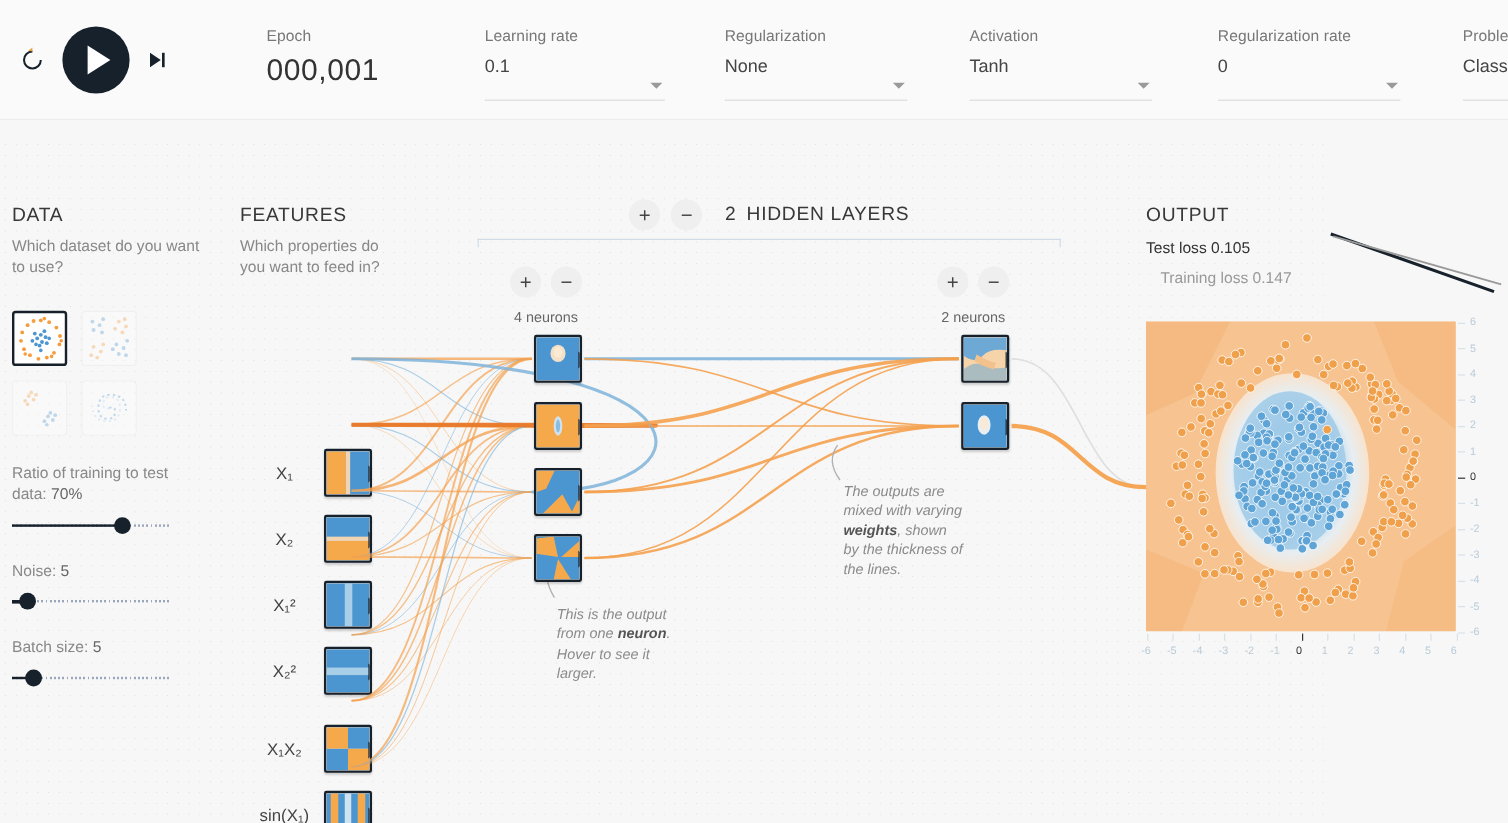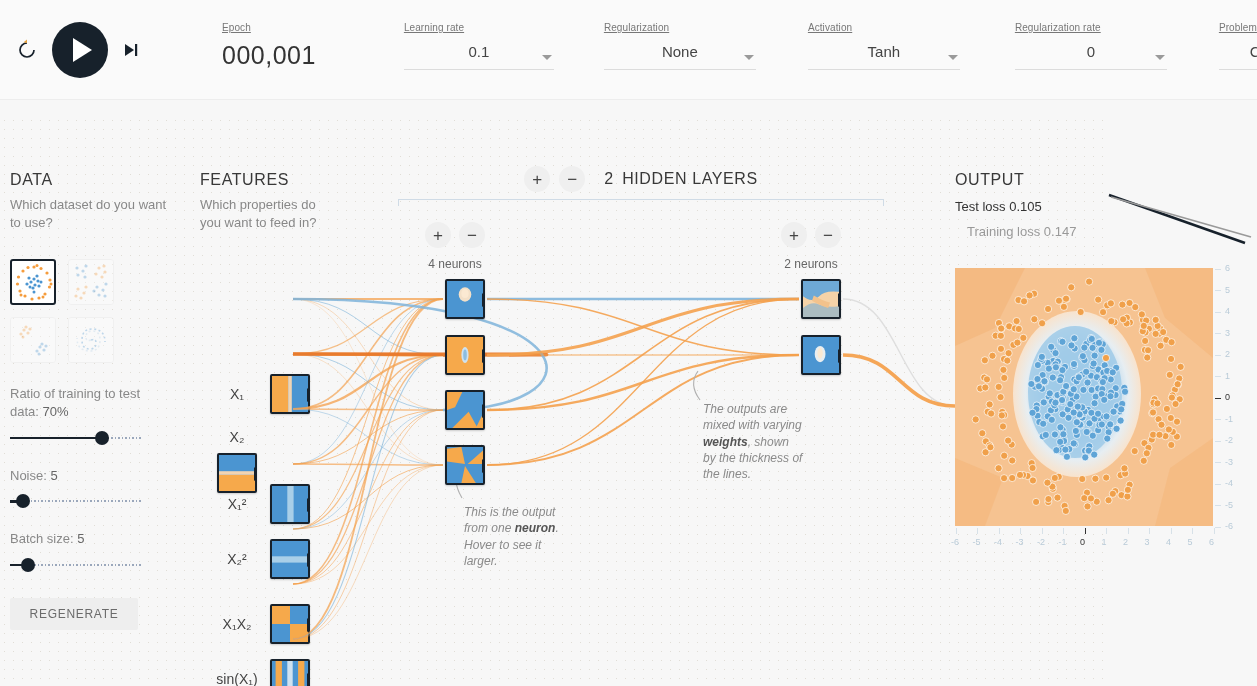--- a/index.html
+++ b/index.html
@@ -40,33 +40,32 @@
     border-bottom: 12px solid transparent;
   }
   .step-btn {
     width: 22px; height: 22px; cursor: pointer;
     display: flex; align-items: center; justify-content: center;
     color: #17212b;
   }
 
   .tb-field { padding-top: 22px; }
   .tb-label {
-    font-size: 10px; color: #777; letter-spacing: .1px;
-    margin-bottom: 10px; white-space: nowrap; text-decoration: underline;
+    font-size: 13px; color: #777; letter-spacing: .1px;
+    margin-bottom: 10px; white-space: nowrap;
   }
   .tb-value {
     font-size: 25px; color: #333; font-weight: 400;
     letter-spacing: .5px; line-height: 1;
   }
   .tb-select {
     position: relative;
     border-bottom: 1px solid #dcdcdc;
-    padding-bottom: 8px;
+    padding-bottom: 18px;
     cursor: pointer;
-    text-align: center;
   }
   .tb-select-text { font-size: 15px; color: #444; }
   .tb-caret {
     position: absolute; right: 2px; bottom: 9px;
     width: 0; height: 0;
     border-left: 5px solid transparent;
     border-right: 5px solid transparent;
     border-top: 5px solid #9a9a9a;
   }
   #f-epoch { margin-left: 80px; }
@@ -426,38 +425,37 @@
           <span>Batch size:</span>
           <b>5</b>
         </div>
         <div class="slider">
           <div class="s-track-off"></div>
           <div class="s-track-on" id="batch-on" style="width: 18.48px;"></div>
           <div class="s-knob" id="batch-knob" style="left: 18.48px;"></div>
         </div>
       </div>
 
-      <div class="regen-btn">REGENERATE</div>
     </div>
 
     <div class="feat-col">
       <div class="col-title">FEATURES</div>
       <div class="col-sub">Which properties do you want to feed in?</div>
     </div>
 
     <div class="feat-list" id="feature-list">
         <div class="feat-row" style="top: 103px;">
           <div class="feat-label">X₁</div>
           <div class="node-box"><svg width="36" height="36" viewBox="0 0 40 40">
               <rect width="40" height="40" fill="#4b95d1"></rect>
               <rect width="18" height="40" fill="#f6a94b"></rect>
               <rect x="18" width="4" height="40" fill="#f0d4b4"></rect>
             </svg><div class="node-out"></div></div>
         </div>
-        <div class="feat-row" style="top: 158px; flex-direction: column;">
+        <div class="feat-row" style="top: 158px;">
           <div class="feat-label">X₂</div>
           <div class="node-box"><svg width="36" height="36" viewBox="0 0 40 40">
               <rect width="40" height="40" fill="#4b95d1"></rect>
               <rect y="22" width="40" height="18" fill="#f6a94b"></rect>
               <rect y="18" width="40" height="4" fill="#f0d4b4"></rect>
             </svg><div class="node-out"></div></div>
         </div>
         <div class="feat-row" style="top: 213px;">
           <div class="feat-label">X₁²</div>
           <div class="node-box"><svg width="36" height="36" viewBox="0 0 40 40">

